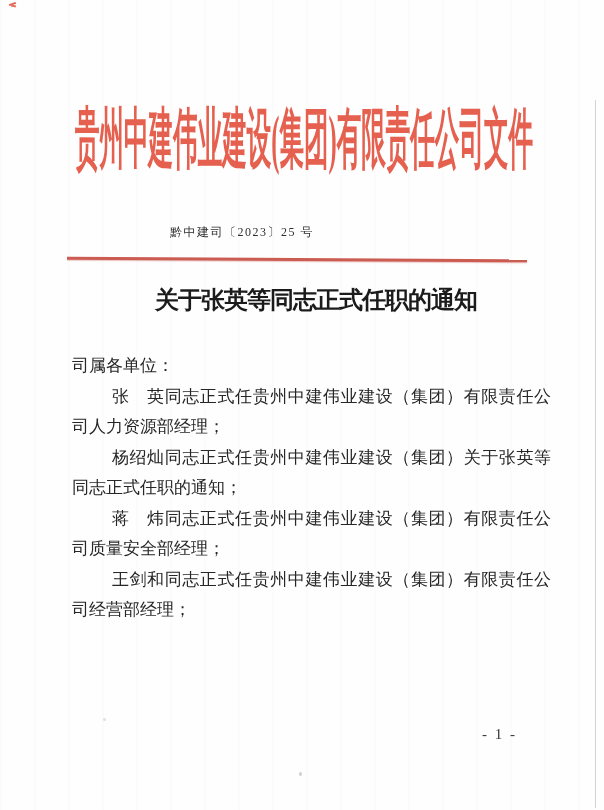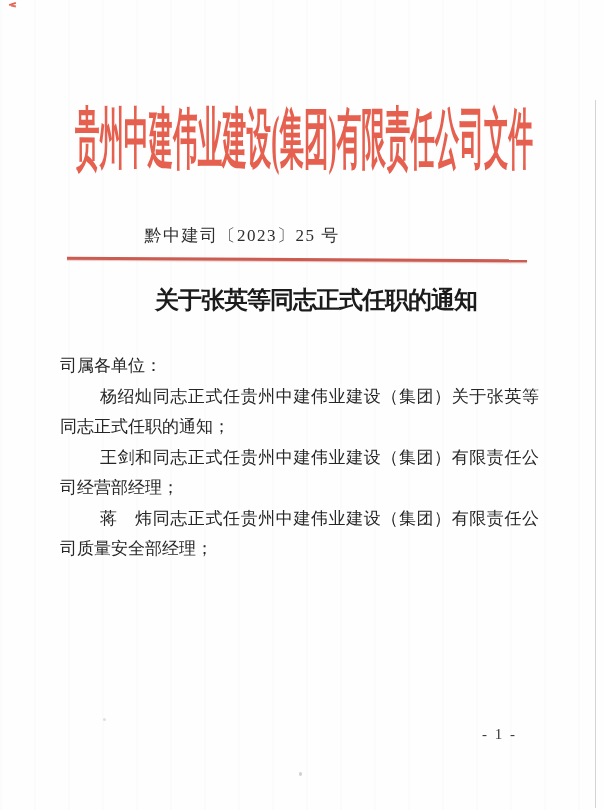--- a/index.html
+++ b/index.html
@@ -33,38 +33,38 @@
   .org-header {
     position: absolute; left: 72px; top: 98px; width: 464px; height: 78px;
   }
   .org-header-text {
     font-family: "Liberation Serif", "DejaVu Serif", serif;
     font-weight: bold;
   }
   .doc-number {
     position: absolute; left: 0; top: 224px; width: 484px;
     text-align: center;
-    font-size: 17px; letter-spacing: 1.5px;
+    font-size: 12px; letter-spacing: 1.5px;
     color: #2e2e2e;
   }
   .red-rule {
     position: absolute; left: 67px; top: 258px; width: 460px; height: 2.6px;
     background: #cb5c52;
     box-shadow: 0 1px 1px rgba(203,92,82,0.35);
     transform: rotate(0.33deg);
   }
   .doc-title {
     position: absolute; left: 0; top: 284px; width: 604px;
     text-align: center;
     font-size: 24px; font-weight: bold; letter-spacing: -1px;
     color: #1b1b1b;
     margin-left: 14px;
   }
   .body-text {
-    position: absolute; left: 60px; top: 351px; width: 479px;
+    position: absolute; left: 72px; top: 351px; width: 479px;
     font-size: 17px; line-height: 30.5px;
     text-align: justify;
     color: #262626;
   }
   .body-text p { text-indent: 2.35em; }
   .body-text p.no-indent { text-indent: 0; }
   .page-number {
     position: absolute; left: 482px; top: 726px; width: 60px;
     font-size: 15px; letter-spacing: 2px;
     color: #383838;
@@ -98,23 +98,24 @@
   </svg>
 
   <div class="doc-number">黔中建司〔2023〕25 号</div>
 
   <div class="red-rule"></div>
 
   <div class="doc-title">关于张英等同志正式任职的通知</div>
 
   <div class="body-text">
     <p class="no-indent">司属各单位：</p>
+    <p>张　英同志正式任贵州中建伟业建设（集团）有限责任公司人力资源部经理；</p>
     <p>杨绍灿同志正式任贵州中建伟业建设（集团）关于张英等同志正式任职的通知；</p>
+    <p>蒋　炜同志正式任贵州中建伟业建设（集团）有限责任公司质量安全部经理；</p>
     <p>王剑和同志正式任贵州中建伟业建设（集团）有限责任公司经营部经理；</p>
-    <p>蒋　炜同志正式任贵州中建伟业建设（集团）有限责任公司质量安全部经理；</p>
   </div>
 
   <div class="page-number">- 1 -</div>
 
   <div class="edge-line"></div>
   <div class="speck-1"></div>
   <div class="speck-2"></div>
 
 </div>
 

